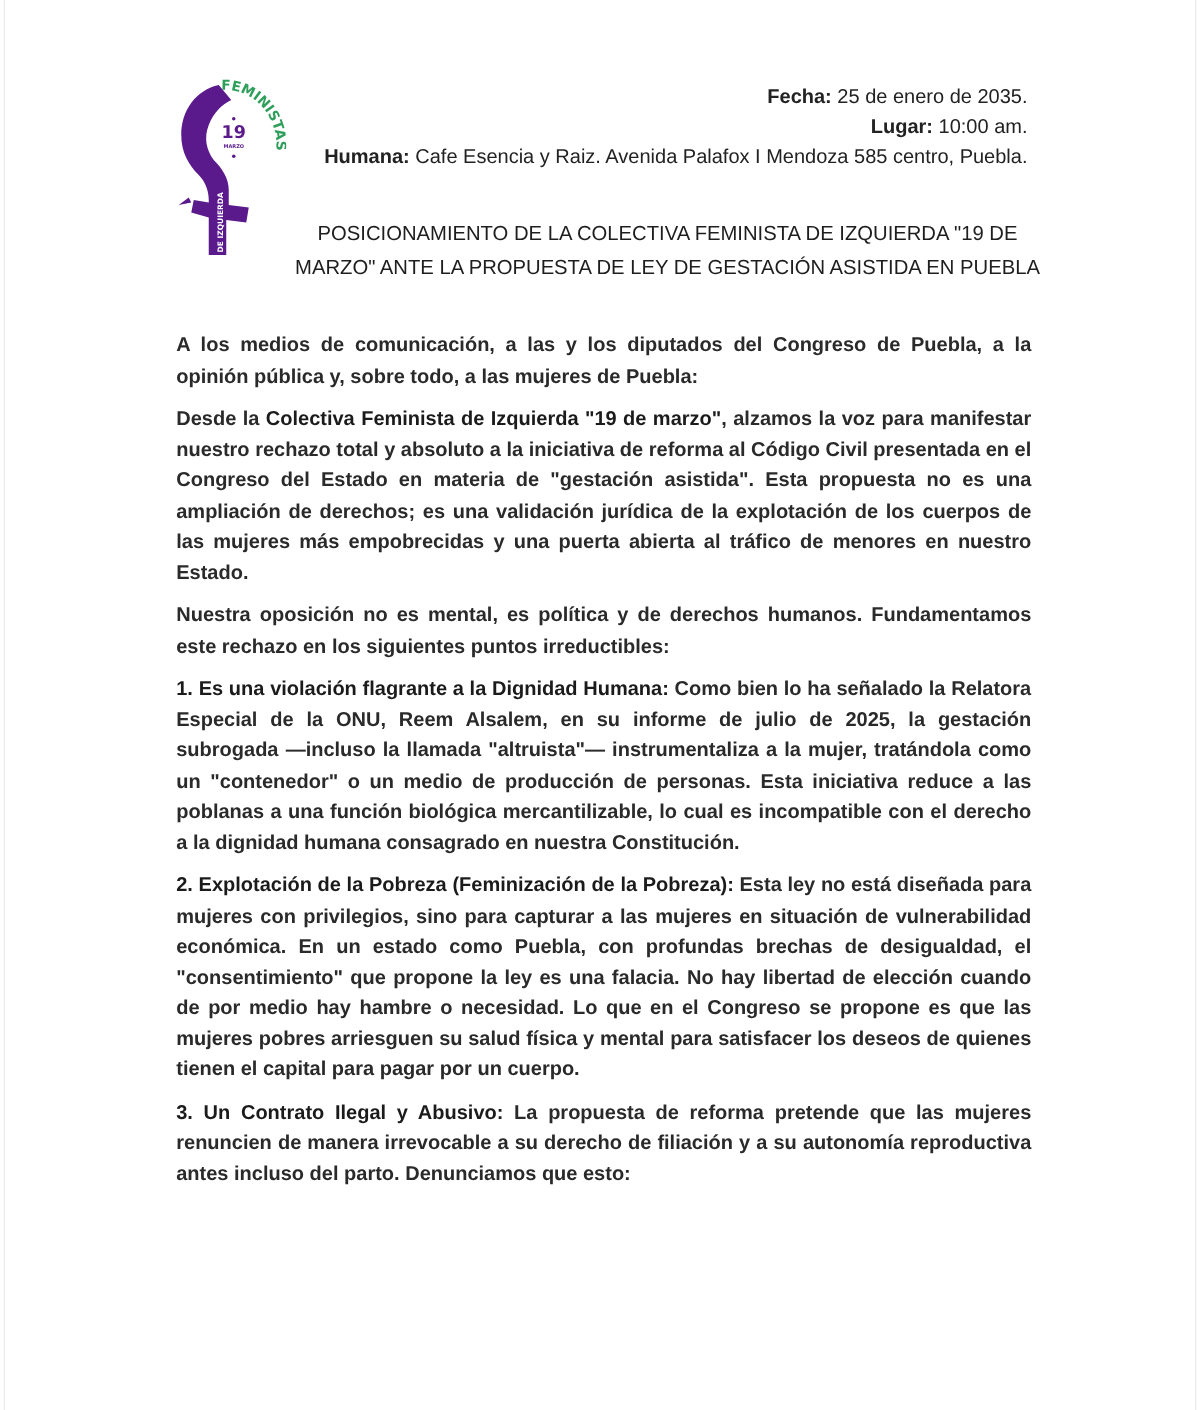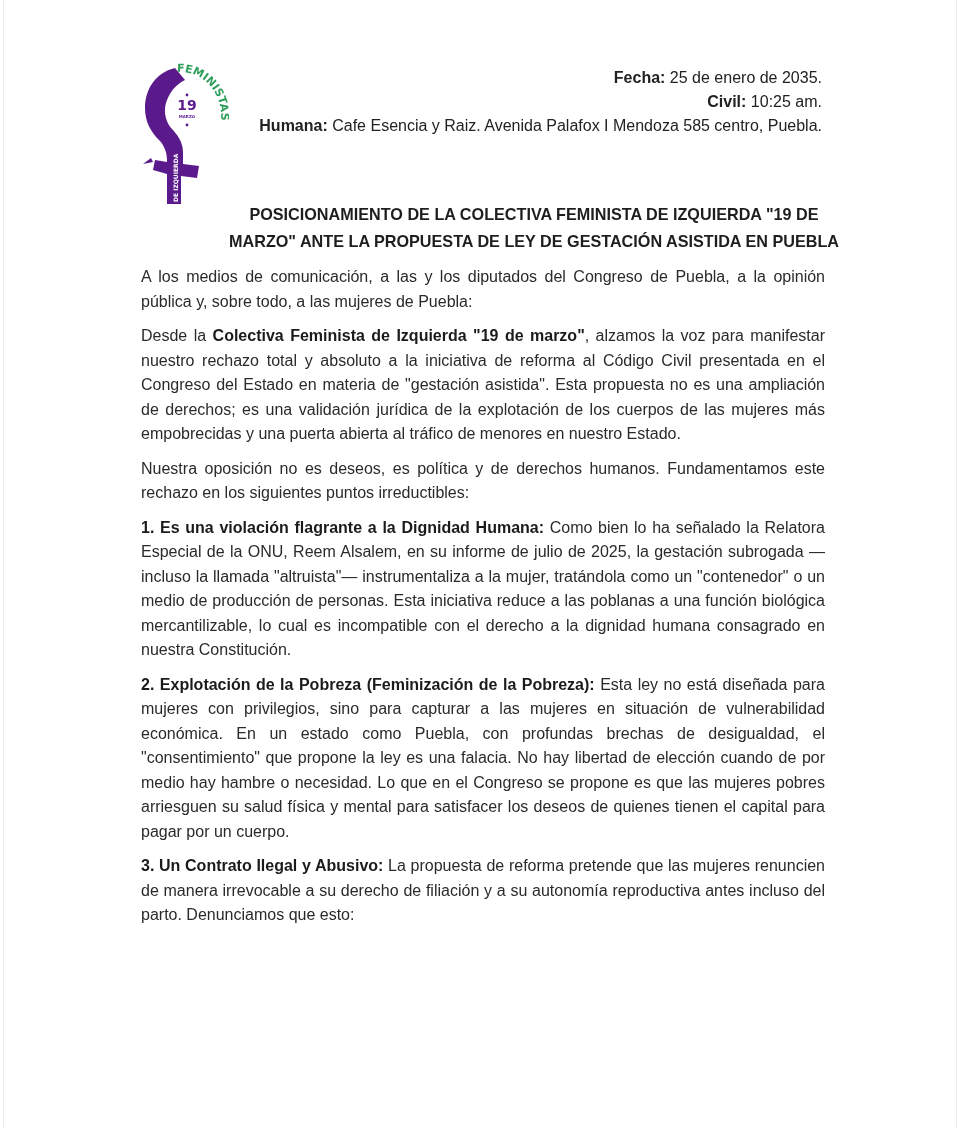--- a/index.html
+++ b/index.html
@@ -42,38 +42,38 @@
       color: #222;
     }
     .meta .row { white-space: nowrap; }
     .meta b { font-weight: bold; margin-top: 12px; }
     .title {
       position: absolute;
       left: 220px;
       width: 620px;
       top: 174px;
       text-align: center;
-      font-weight: bold;
+      font-weight: normal;
       font-size: 16.2px;
       line-height: 27px;
       color: #1e1e1e;
-      margin-top: 27px;
     }
     .body {
       position: absolute;
       left: 137px;
       width: 684px;
       top: 265px;
       font-size: 16px;
       line-height: 24.5px;
       color: #2a2a2a;
       text-align: justify;
     }
     .body p {
       margin: 0 0 10px 0;
+      font-weight: bold;
     }
     .body p.last { margin-bottom: 0; }
     .body b { color: #1b1b1b; }
   </style>
 </head>
 <body>
 
 <div class="page">
 
   <svg class="logo" viewBox="0 0 92 146">
@@ -92,37 +92,37 @@
     <circle cx="50" cy="63" r="1.4" fill="#5b1a8c"></circle>
 
     <text transform="translate(41 140) rotate(-90)" font-family="DejaVu Sans, sans-serif" font-weight="bold" font-size="6" fill="#ffffff">DE IZQUIERDA</text>
   </svg>
 
   <div class="meta">
     <div class="row">
       <b>Fecha:</b><span> 25 de enero de 2035.</span>
     </div>
     <div class="row">
-      <b>Civil:</b><span> 10:25 am.</span>
+      <b>Lugar:</b><span> 10:00 am.</span>
     </div>
     <div class="row">
       <b>Humana:</b><span> Cafe Esencia y Raiz. Avenida Palafox I Mendoza 585 centro, Puebla.</span>
     </div>
   </div>
 
   <div class="title">POSICIONAMIENTO DE LA COLECTIVA FEMINISTA DE IZQUIERDA "19 DE MARZO" ANTE LA PROPUESTA DE LEY DE GESTACIÓN ASISTIDA EN PUEBLA</div>
 
   <div class="body">
     <p>A los medios de comunicación, a las y los diputados del Congreso de Puebla, a la opinión pública y, sobre todo, a las mujeres de Puebla:</p>
 
     <p>
       <span>Desde la </span><b>Colectiva Feminista de Izquierda "19 de marzo"</b><span>, alzamos la voz para manifestar nuestro rechazo total y absoluto a la iniciativa de reforma al Código Civil presentada en el Congreso del Estado en materia de "gestación asistida". Esta propuesta no es una ampliación de derechos; es una validación jurídica de la explotación de los cuerpos de las mujeres más empobrecidas y una puerta abierta al tráfico de menores en nuestro Estado.</span>
     </p>
 
-    <p>Nuestra oposición no es deseos, es política y de derechos humanos. Fundamentamos este rechazo en los siguientes puntos irreductibles:</p>
+    <p>Nuestra oposición no es mental, es política y de derechos humanos. Fundamentamos este rechazo en los siguientes puntos irreductibles:</p>
 
     <p>
       <b>1. Es una violación flagrante a la Dignidad Humana:</b><span> Como bien lo ha señalado la Relatora Especial de la ONU, Reem Alsalem, en su informe de julio de 2025, la gestación subrogada —incluso la llamada "altruista"— instrumentaliza a la mujer, tratándola como un "contenedor" o un medio de producción de personas. Esta iniciativa reduce a las poblanas a una función biológica mercantilizable, lo cual es incompatible con el derecho a la dignidad humana consagrado en nuestra Constitución.</span>
     </p>
 
     <p>
       <b>2. Explotación de la Pobreza (Feminización de la Pobreza):</b><span> Esta ley no está diseñada para mujeres con privilegios, sino para capturar a las mujeres en situación de vulnerabilidad económica. En un estado como Puebla, con profundas brechas de desigualdad, el "consentimiento" que propone la ley es una falacia. No hay libertad de elección cuando de por medio hay hambre o necesidad. Lo que en el Congreso se propone es que las mujeres pobres arriesguen su salud física y mental para satisfacer los deseos de quienes tienen el capital para pagar por un cuerpo.</span>
     </p>
 
     <p class="last">

